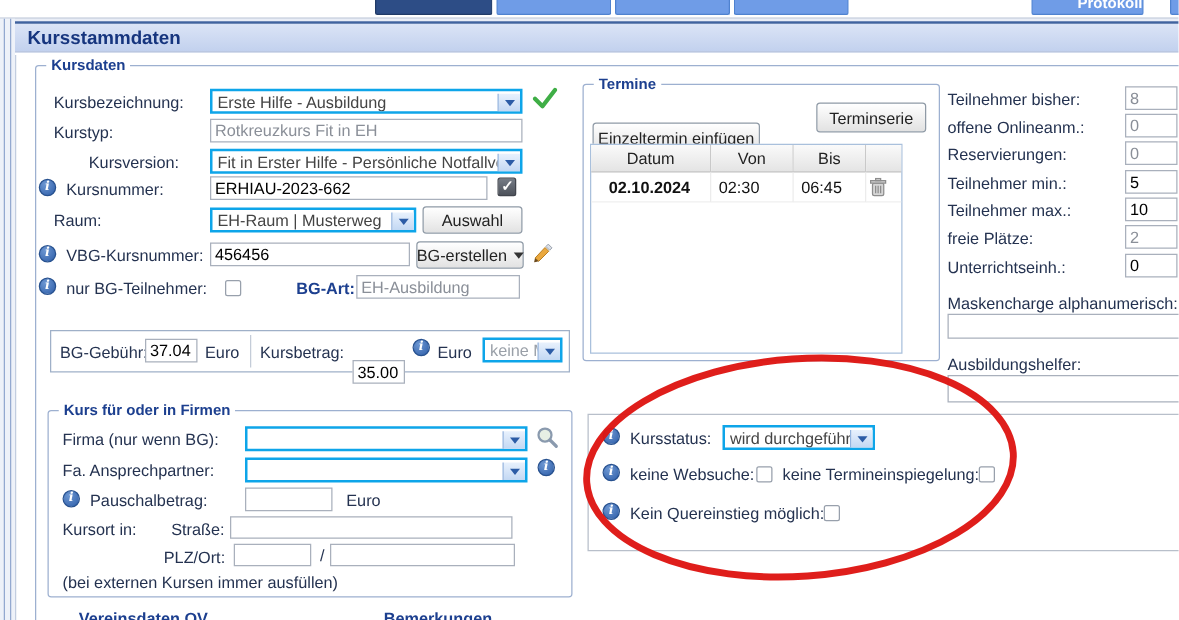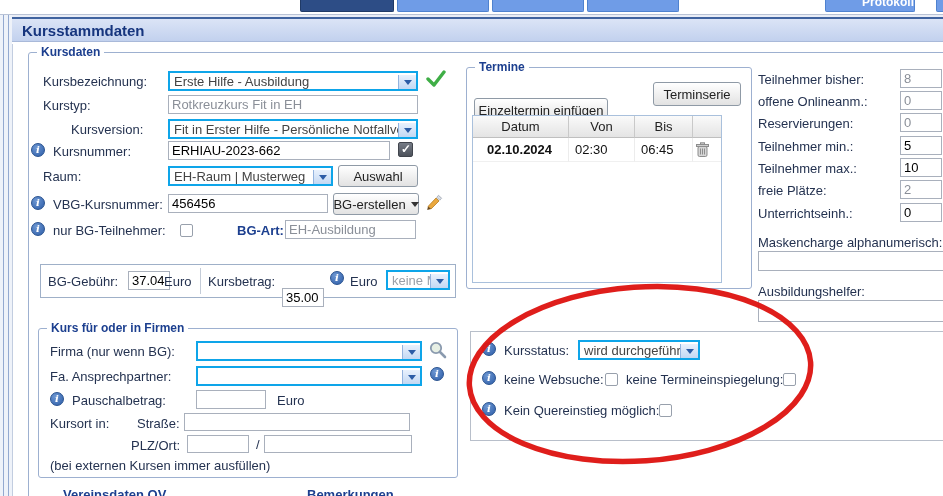--- a/index.html
+++ b/index.html
@@ -154,21 +154,21 @@
   </svg>
 
   <div class="info" style="left:31px;top:222px;">i</div>
   <div class="lbl" style="left:53px;top:223px;">nur BG-Teilnehmer:</div>
   <div class="cb" style="left:180px;top:224px;"></div>
   <div class="lbl bold" style="left:237px;top:223px;">BG-Art:</div>
   <input class="inp ro" style="left: 285px; top: 220px; width: 131px;" readonly="" value="EH-Ausbildung">
 
   <div class="plainbox" style="left:40px;top:264px;width:416px;height:34px;"></div>
   <div class="lbl" style="left:48px;top:274px;">BG-Gebühr:</div>
-  <input class="inp" style="left: 128px; top: 271px; width: 42px;" readonly="" value="37.04">
+  <input class="inp" style="left: 116px; top: 271px; width: 42px;" readonly="" value="37.04">
   <div class="lbl" style="left:164px;top:274px;">Euro</div>
   <div class="vsep" style="left:200px;top:268px;height:26px;"></div>
   <div class="lbl" style="left:208px;top:274px;">Kursbetrag:</div>
   <input class="inp" style="left: 282px; top: 288px; width: 42px;" readonly="" value="35.00">
   <div class="info" style="left:330px;top:271px;">i</div>
   <div class="lbl" style="left:350px;top:274px;">Euro</div>
   <div class="sel gray" style="left:386px;top:270px;width:64px;">
     <span class="val">keine Mw</span>
     <span class="trig"></span>
   </div>

